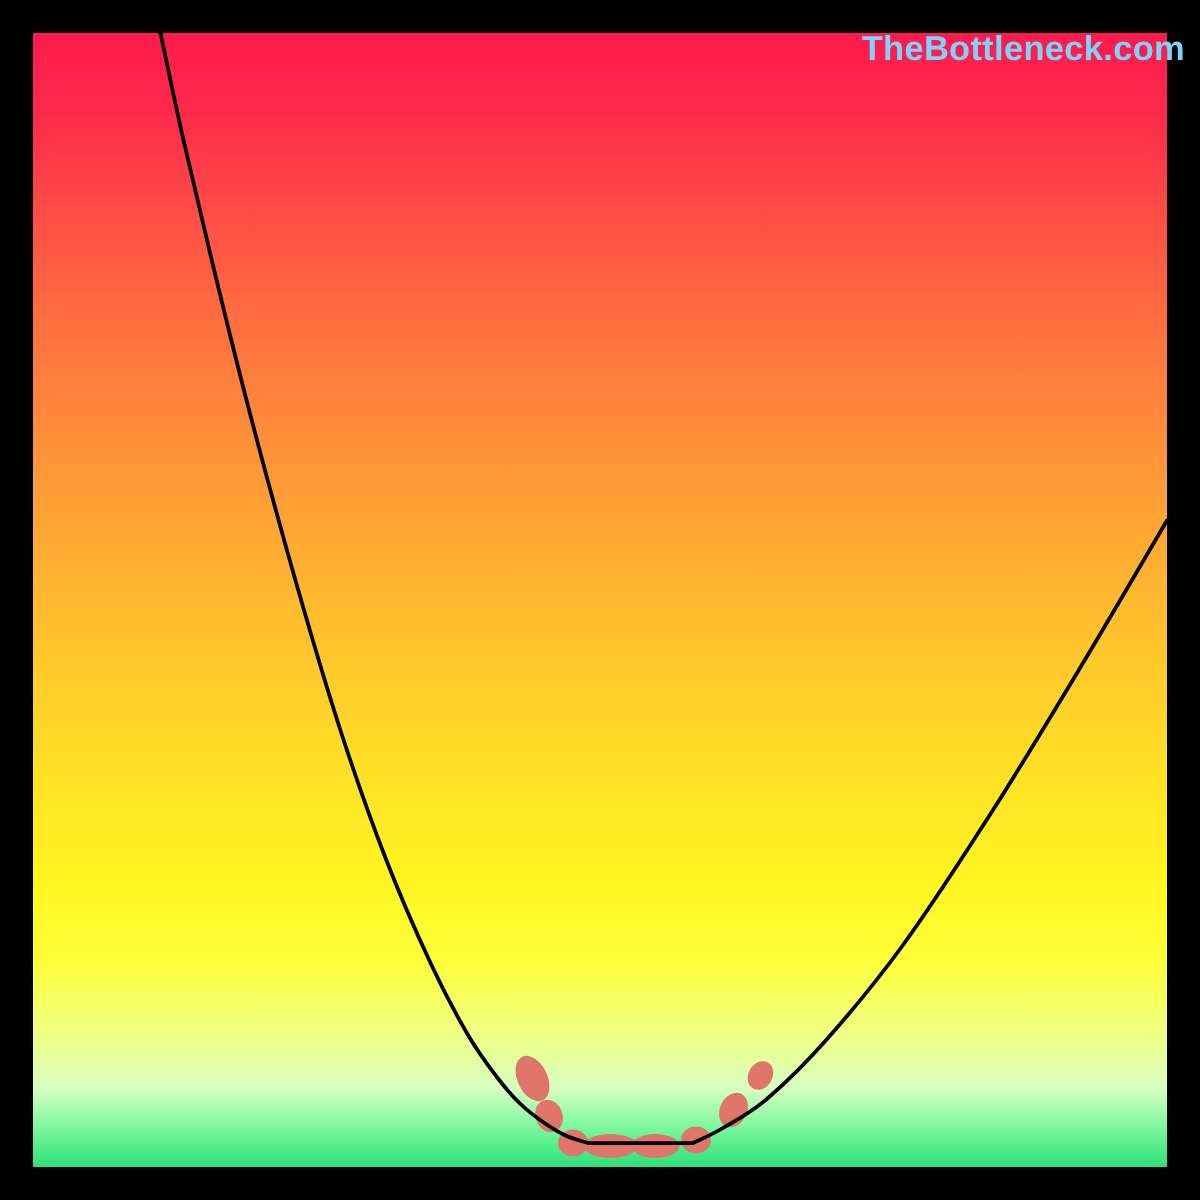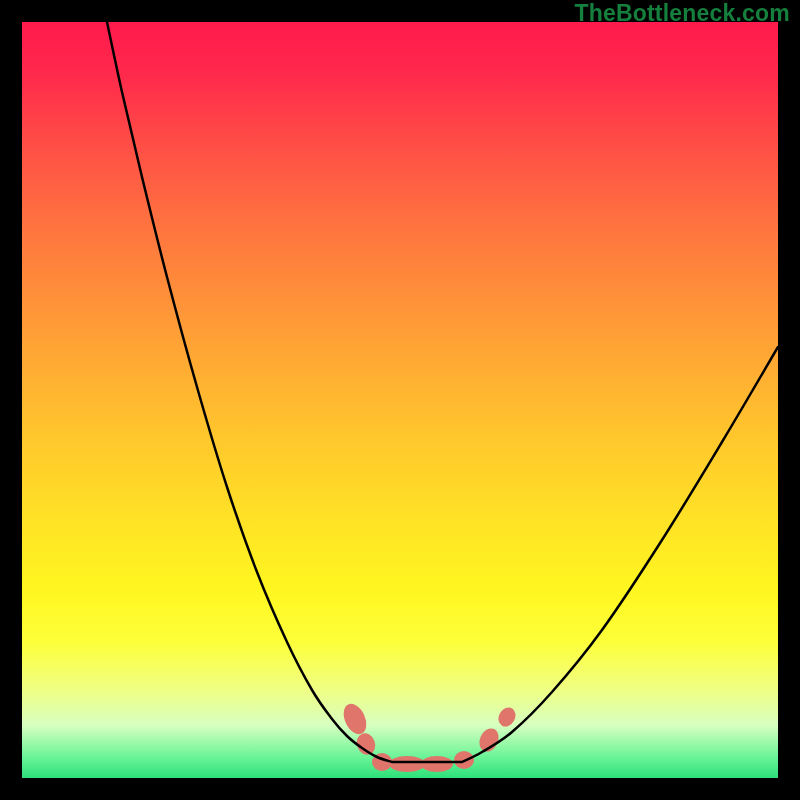--- a/index.html
+++ b/index.html
@@ -27,26 +27,26 @@
       #ffe026 65%,
       #fff620 75%,
       #fdff3a 82%,
       #f0ff80 88%,
       #d8ffc0 93%,
       #70f59a 97%,
       #2de07a 100%);
   }
   .watermark {
     position: absolute;
-    top: 0;
+    top: 19px;
     right: 10px;
     font-family: Arial, Helvetica, sans-serif;
     font-size: 23px;
     font-weight: bold;
-    color: #15803d;
+    color: #7dd3fc;
     letter-spacing: 0.2px;
     user-select: none;
   }
   svg.curve {
     position: absolute;
     left: 0;
     top: 0;
     width: 756px;
     height: 756px;
   }

